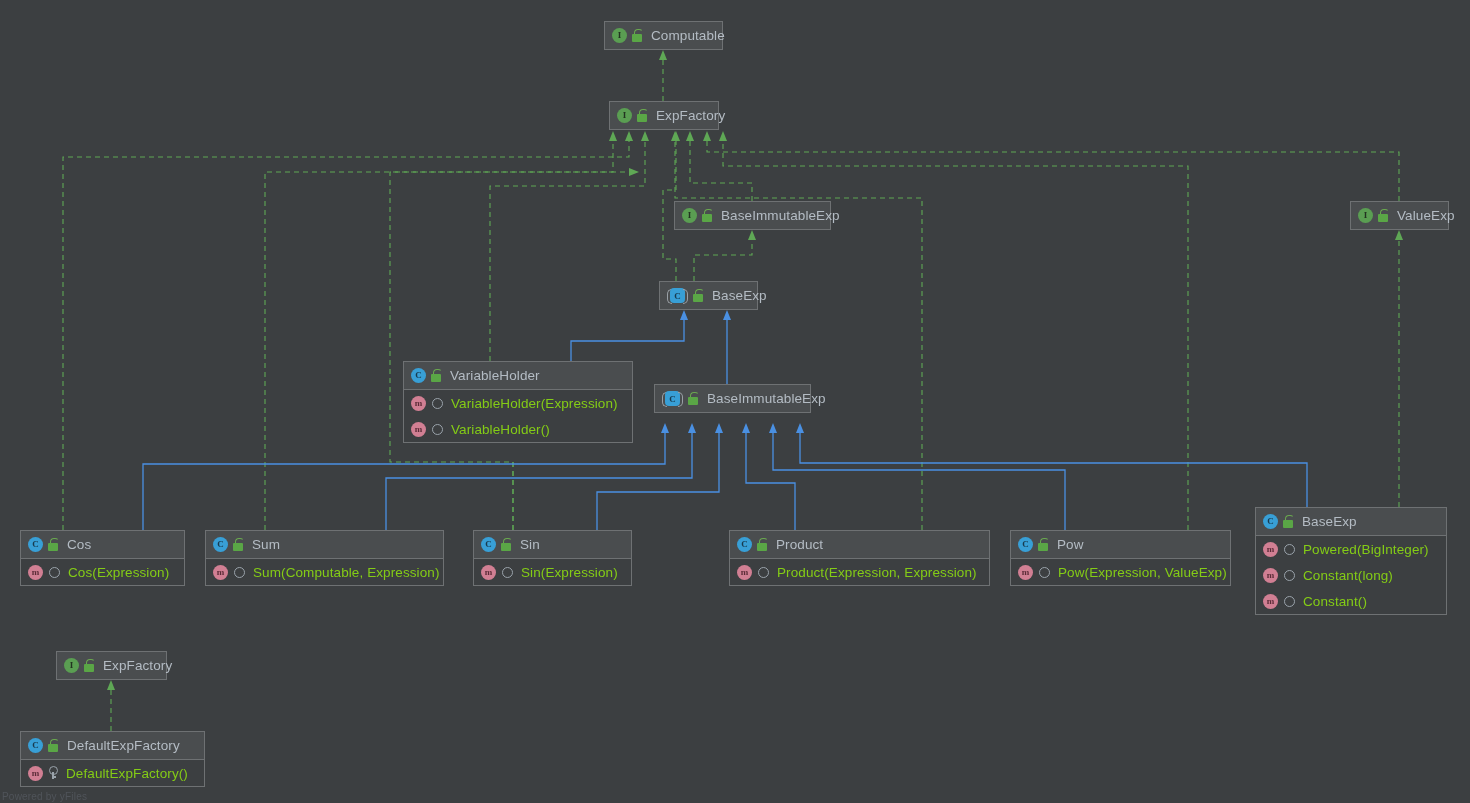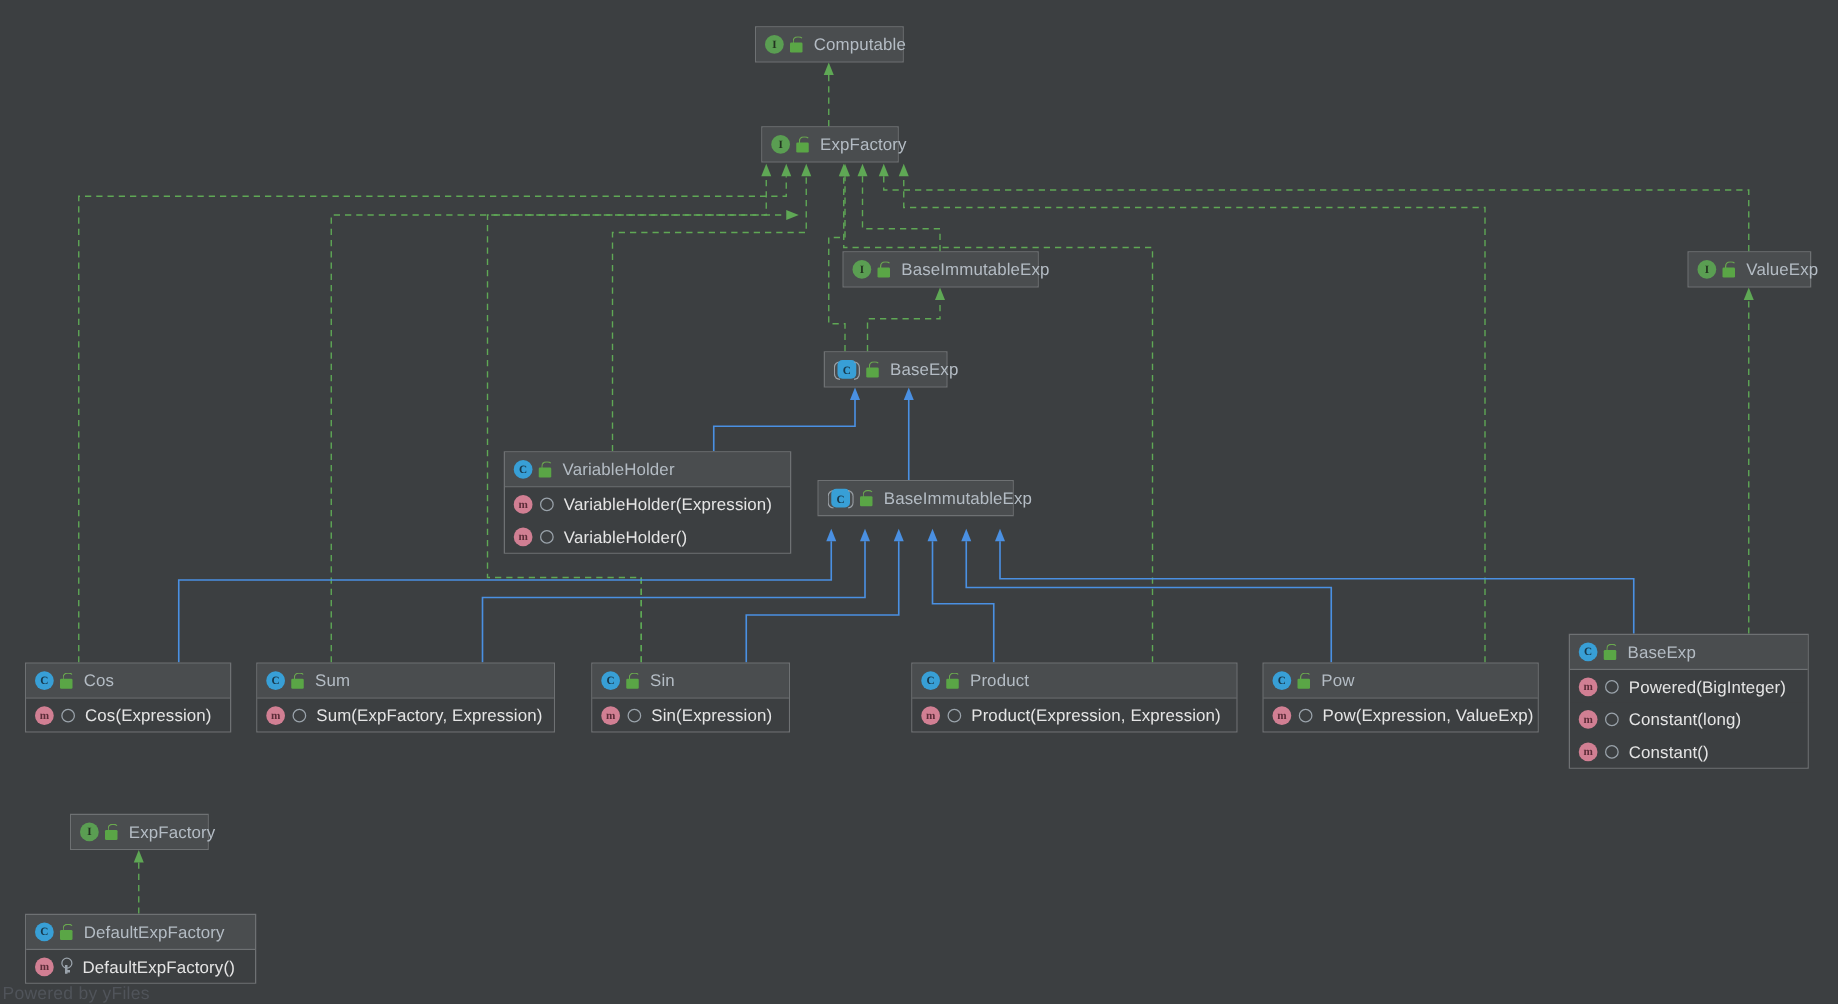--- a/index.html
+++ b/index.html
@@ -48,21 +48,21 @@
     white-space: nowrap;
     box-sizing: border-box;
     background: #3c3f41;
   }
   .node .member + .member { border-top: none; }
   .label {
     font-size: 13.5px;
     color: #b4bcc4;
     letter-spacing: 0.1px;
   }
-  .member .label { color: #e5e5e5; }
+  .member .label { color: #84cc16; }
 
   
   .ico {
     flex: none;
     display: inline-flex;
     align-items: center;
     justify-content: center;
     margin-right: 4px;
   }
   .ico-i, .ico-c, .ico-m {
@@ -131,21 +131,21 @@
   .ico-priv .kt {
     position: absolute; left: 3px; top: 10px;
     width: 4px; height: 1.6px;
     background: #9aa3ab;
   }
 
   .watermark {
     position: absolute;
     left: 2px;
     bottom: 1px;
-    font-size: 14px;
+    font-size: 10px;
     color: #50545a;
     font-family: "Liberation Sans", sans-serif;
     letter-spacing: 0.2px;
   }
 </style>
 </head>
 <body>
 
 <div id="canvas">
 
@@ -349,21 +349,21 @@
             <span class="body"></span>
           </span>
           <span class="label">Sum</span>
         </div>
         <div class="members">
           <div class="member">
             <span class="ico">
               <span class="ico-m" style="display: flex; align-items: center; justify-content: center;">m</span>
             </span>
             <span class="ico ico-pub"></span>
-            <span class="label">Sum(ExpFactory, Expression)</span>
+            <span class="label">Sum(Computable, Expression)</span>
           </div>
         </div>
       </div>
       <div class="node" style="left: 473px; top: 530px; width: 159px;">
         <div class="hdr">
           <span class="ico">
             <span class="ico-c" style="display: flex; align-items: center; justify-content: center;">C</span>
           </span>
           <span class="ico ico-lock">
             <span class="shackle"></span>

